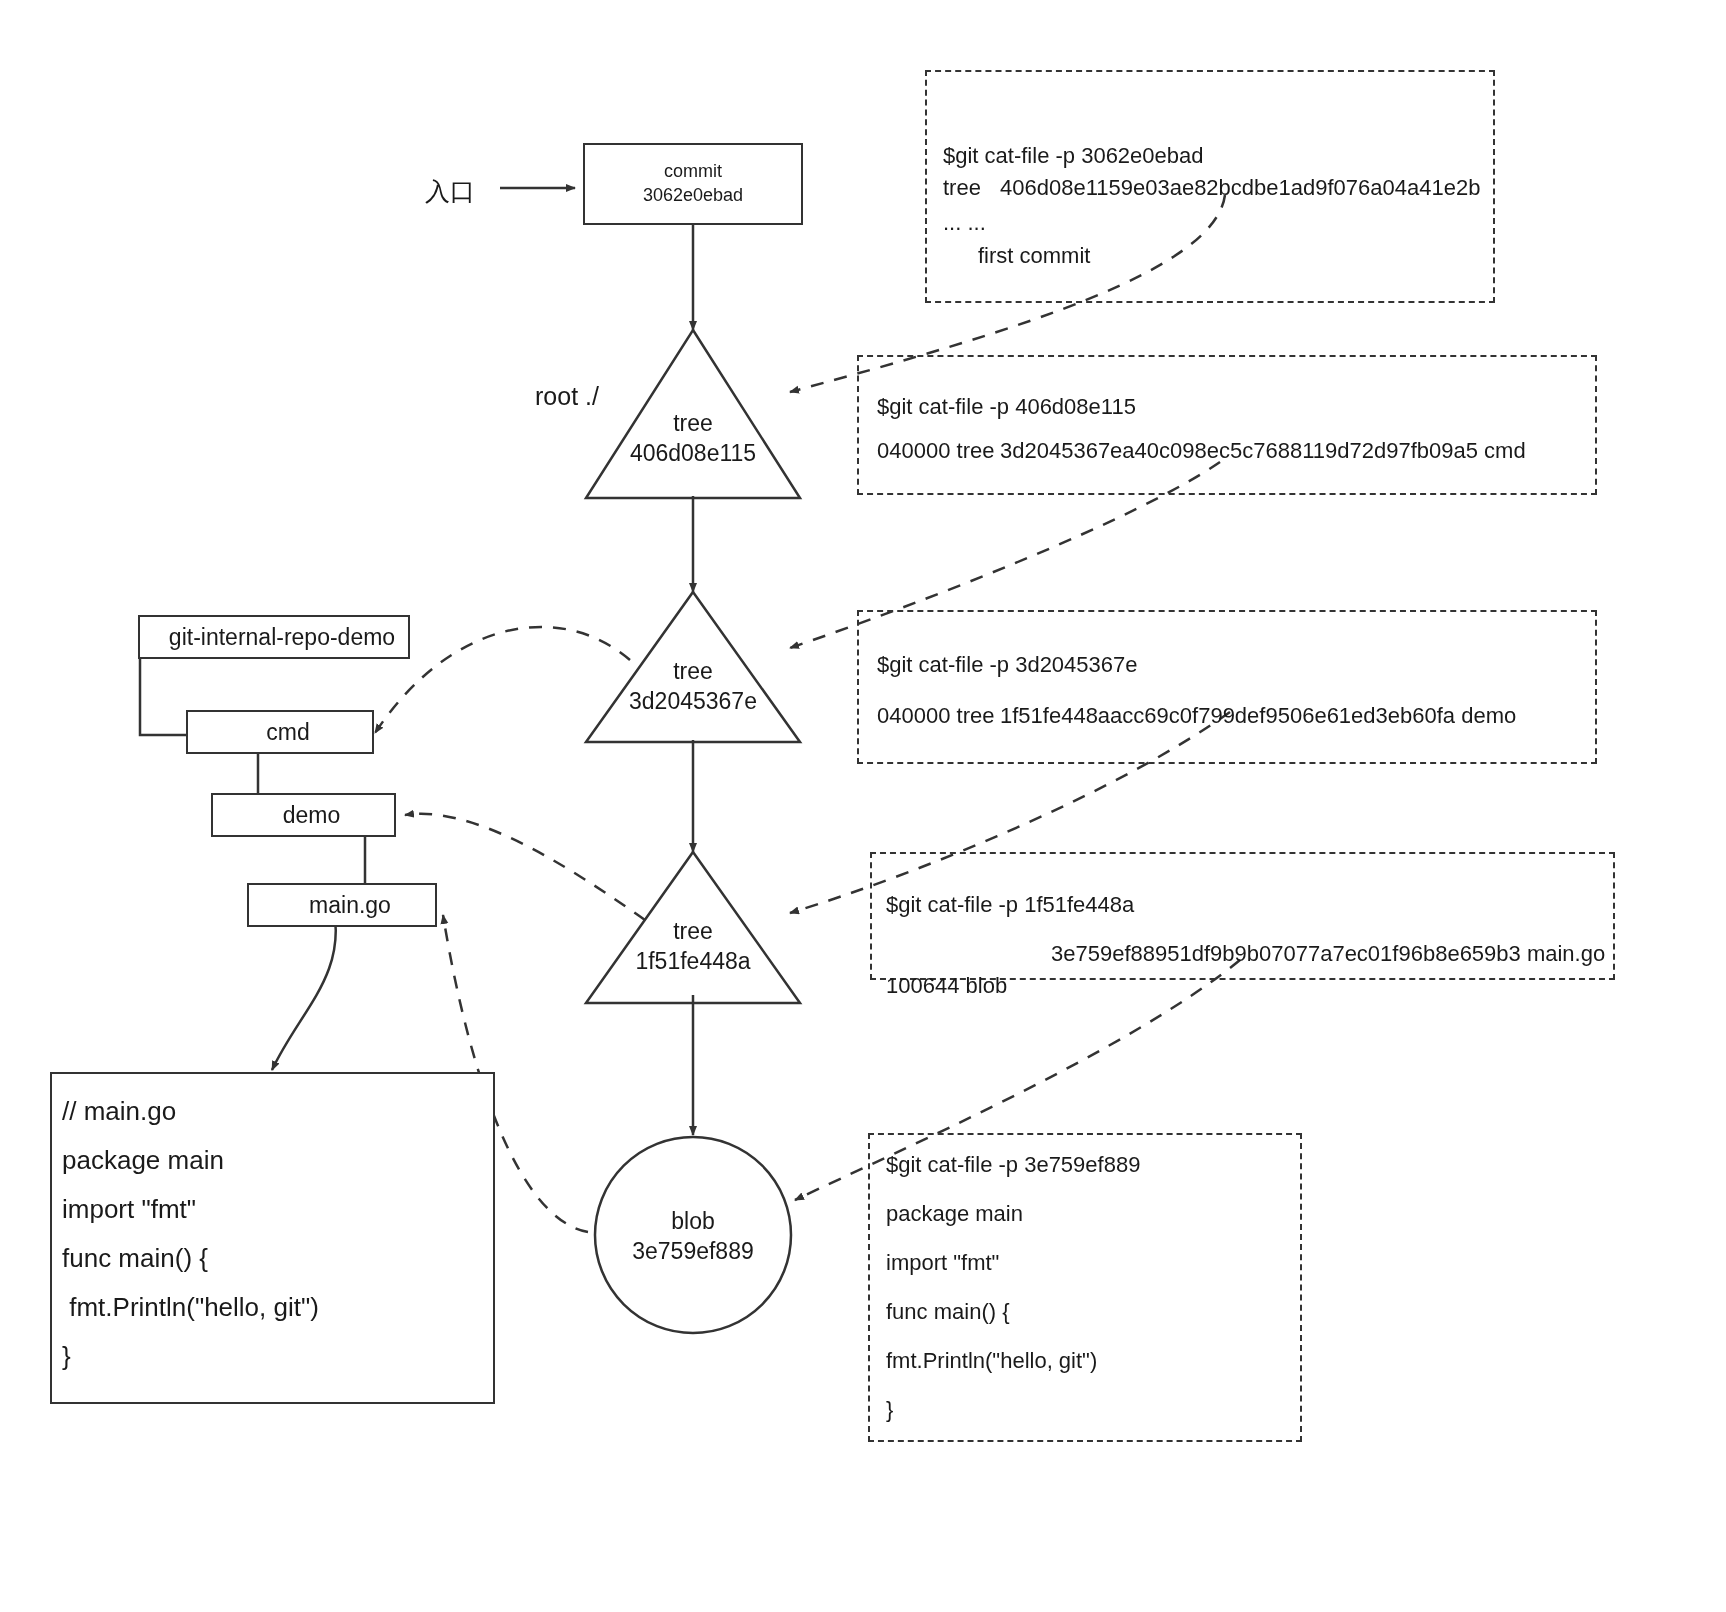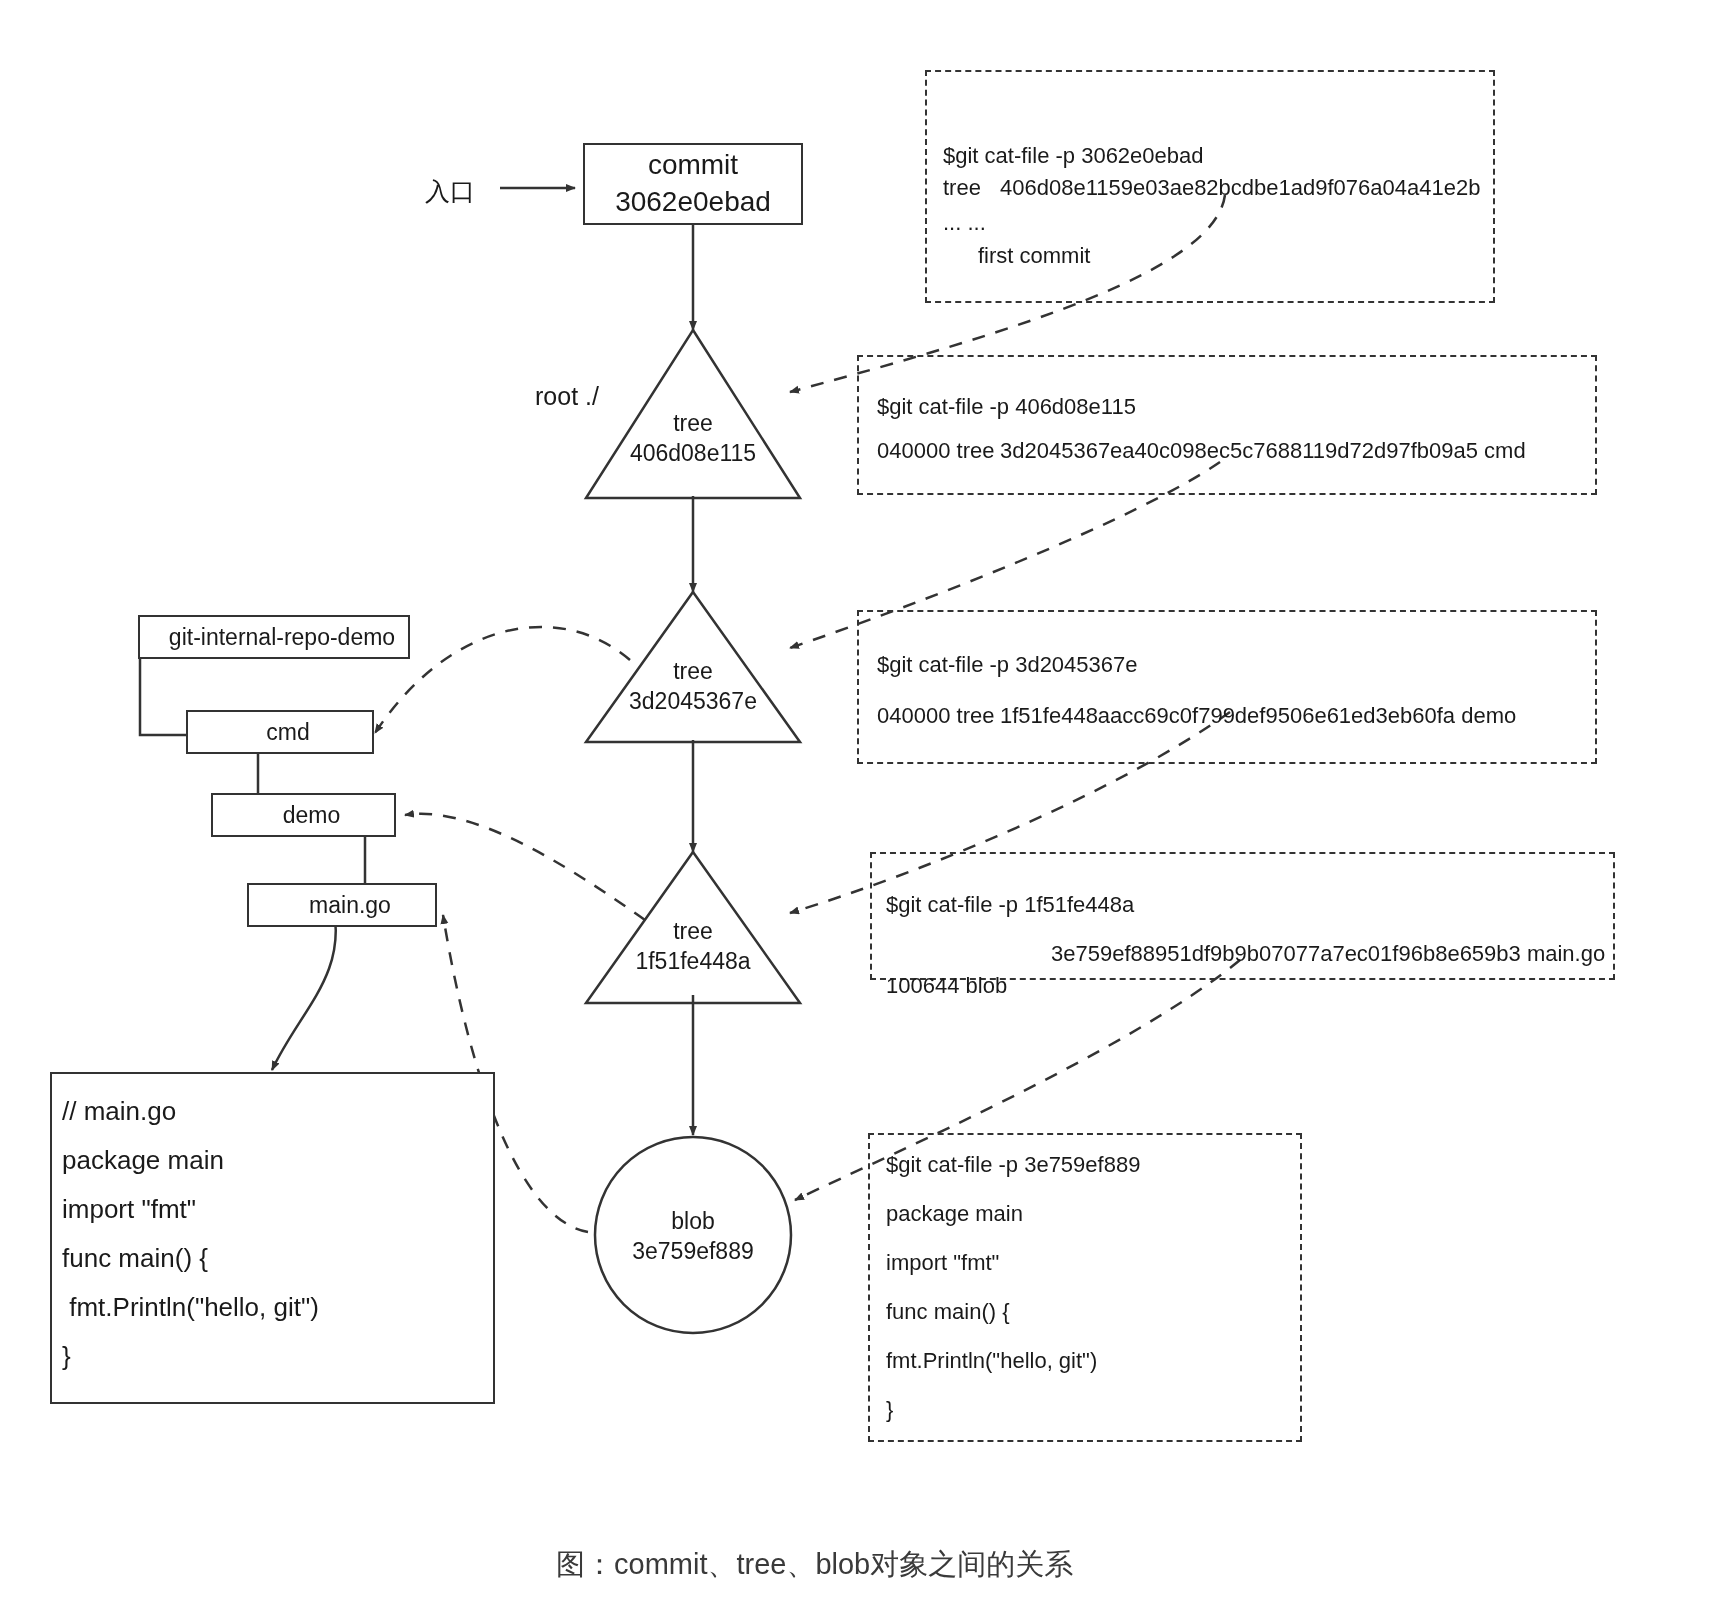--- a/index.html
+++ b/index.html
@@ -32,21 +32,21 @@
     display: flex;
     flex-direction: column;
     align-items: center;
     justify-content: center;
     text-align: center;
     line-height: 1.32;
   }
   .rect-node {
     border: 2px solid #333333;
     background: #ffffff;
-    font-size: 28px;
+    font-size: 18px;
   }
   .tri-label {
     position: absolute;
     display: flex;
     flex-direction: column;
     align-items: center;
     justify-content: center;
     text-align: center;
     font-size: 23px;
     line-height: 1.32;
@@ -253,15 +253,14 @@
   <div class="hl-box" style="left:1001px; top:930px; width:538px; height:41px;"></div>
 
   <div class="dash-box" style="left:868px; top:1133px; width:434px; height:309px;"></div>
   <div class="cmdline" style="left:886px; top:1152px;">$git cat-file -p 3e759ef889</div>
   <div class="cmdline" style="left:886px; top:1201px;">package main</div>
   <div class="cmdline" style="left:886px; top:1250px;">import "fmt"</div>
   <div class="cmdline" style="left:886px; top:1299px;">func main() {</div>
   <div class="cmdline" style="left:886px; top:1348px;">  fmt.Println("hello, git")</div>
   <div class="cmdline" style="left:886px; top:1397px;">}</div>
 
-  <div class="caption" style="left:556px; top:1545px;">图：commit、tree、blob对象之间的关系</div>
 
 </div>
 
 </body></html>

